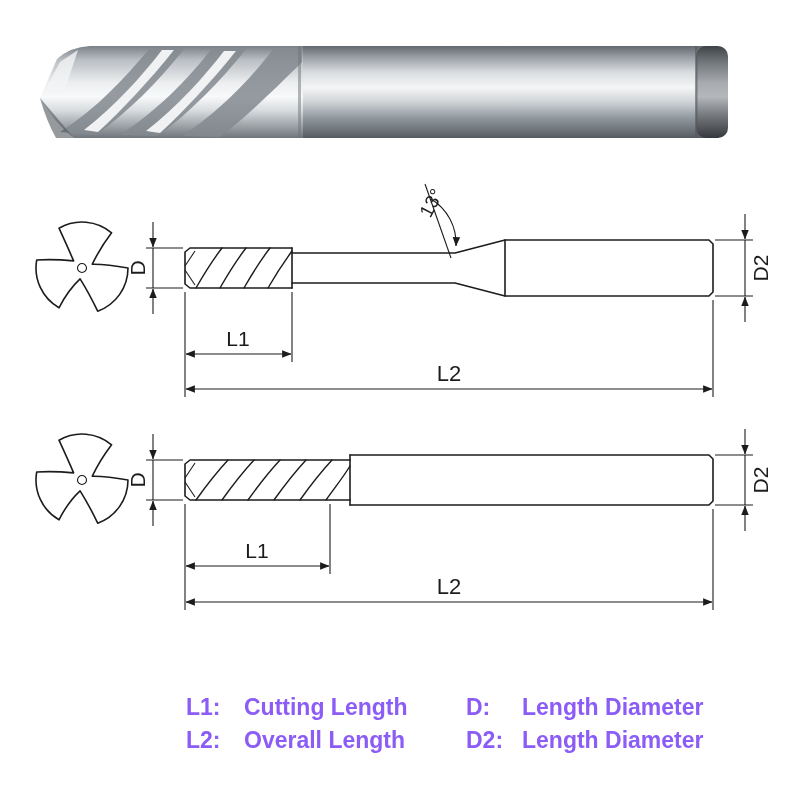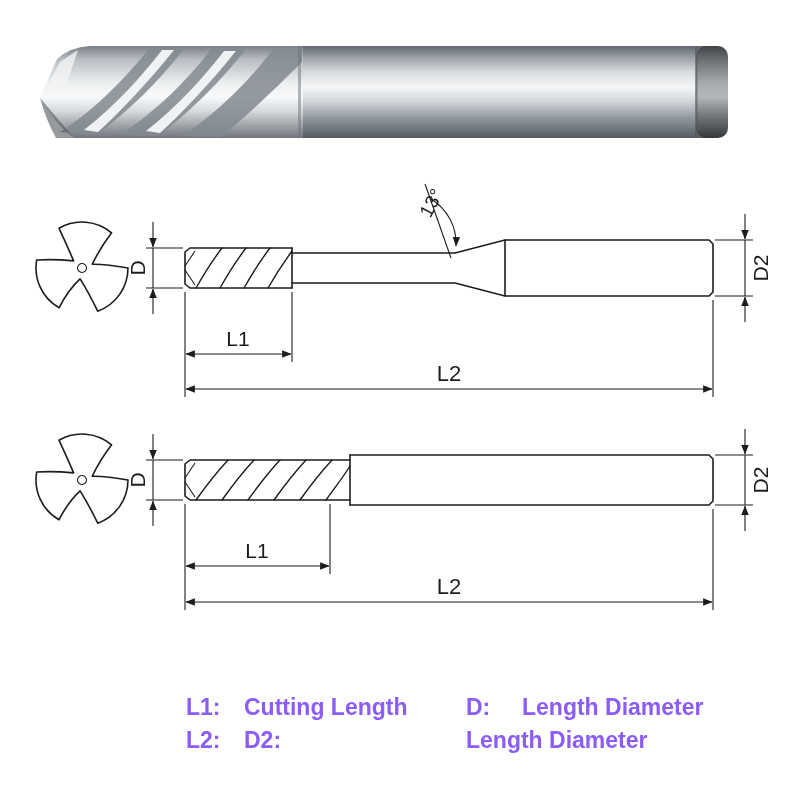--- a/index.html
+++ b/index.html
@@ -191,17 +191,18 @@
     </g>
   </g>
 </svg>
 
 <div class="legend">
   <span>L1:</span>
   <span>Cutting Length</span>
   <span>D:</span>
   <span>Length Diameter</span>
   <span>L2:</span>
+  <span>Overall Length</span>
   <span>D2:</span>
   <span>Length Diameter</span>
 </div>
 
 </div>
 
 </body></html>

